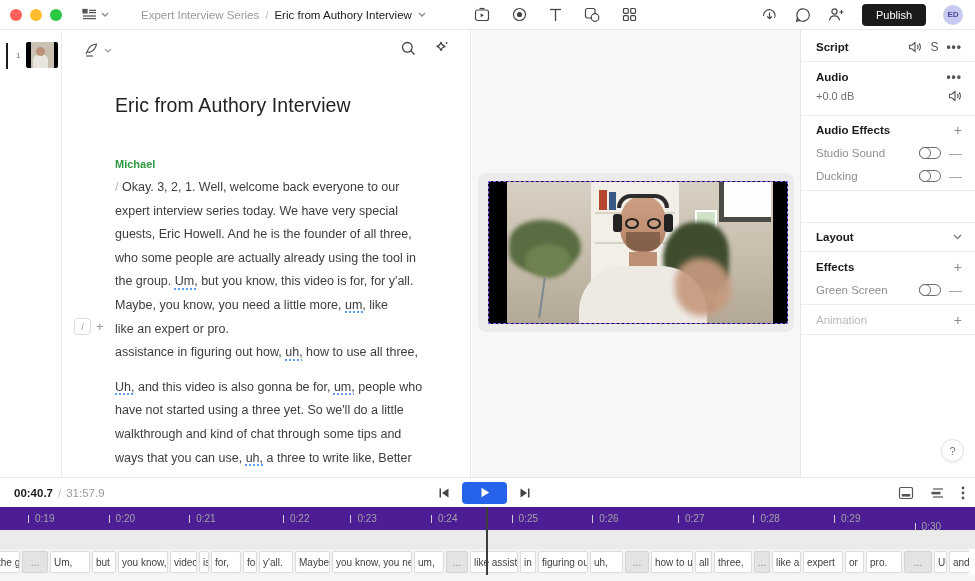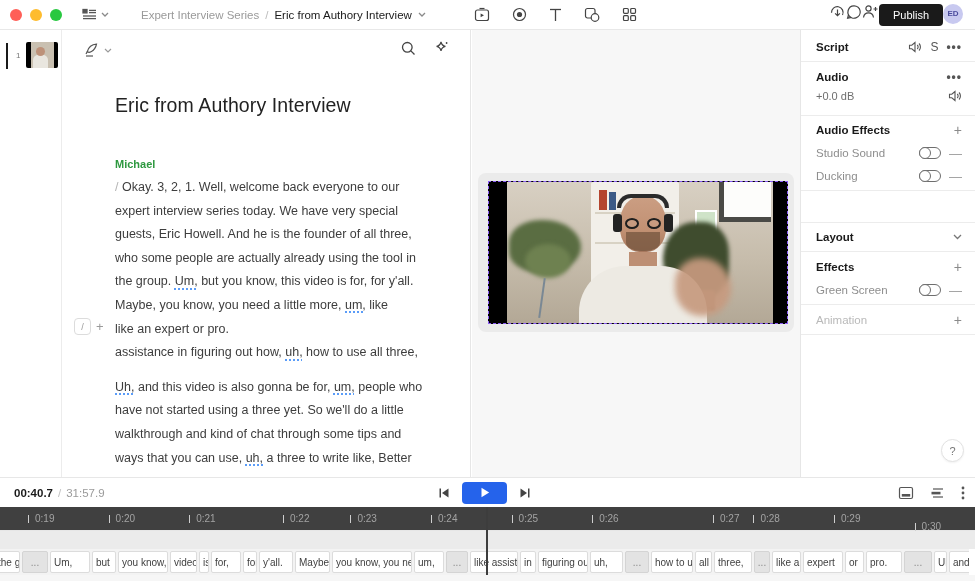--- a/index.html
+++ b/index.html
@@ -10,21 +10,21 @@
   
   .topbar { position:absolute; left:0; top:0; width:975px; height:30px; background:#fff; border-bottom:1px solid #e8e8e8; display:flex; align-items:center; }
   .traffic { display:flex; gap:8px; margin-left:10px; }
   .light { width:12px; height:12px; border-radius:50%; }
   .menu-group { display:flex; align-items:center; gap:4px; margin-left:20px; color:#555; }
   .crumb { display:flex; align-items:center; gap:6px; margin-left:32px; font-size:11.5px; }
   .crumb .proj { color:#9a9a9a; }
   .crumb .sep { color:#bbb; }
   .crumb .doc-name { color:#1a1a1a; font-weight:500; }
   .tool-icons { display:flex; align-items:center; gap:22px; margin-left:48px; color:#444; }
-  .right-tools { margin-left:auto; display:flex; align-items:flex-start; margin-right:12px; color:#444; }
+  .right-tools { margin-left:auto; display:flex; align-items:center; gap:17px; margin-right:12px; color:#444; }
   .publish-btn { background:#1a1a1a; color:#fff; font-size:11px; font-weight:500; border:none; border-radius:4px; padding:5px 14px; cursor:pointer; }
   .avatar { width:20px; height:20px; border-radius:50%; background:#c8c9f0; color:#4a4b9d; font-size:8px; font-weight:700; display:flex; align-items:center; justify-content:center; }
   .icon-btn { display:flex; align-items:center; justify-content:center; cursor:pointer; background:none; border:none; color:#444; }
   svg { display:block; }
 
   
   .rail { position:absolute; left:0; top:30px; width:62px; height:447px; background:#fff; border-right:1px solid #ececec; }
   .scene-item { position:absolute; left:0; top:12px; width:62px; height:28px; }
   .scene-sel { position:absolute; left:6px; top:1px; width:2px; height:26px; background:#1a1a1a; }
   .scene-num { position:absolute; left:16px; top:9px; font-size:8px; color:#777; }
@@ -97,21 +97,21 @@
   .transport { position:absolute; left:0; top:477px; width:975px; height:30px; background:#fff; border-top:1px solid #e7e7e7; display:flex; align-items:center; }
   .timecode { margin-left:14px; font-size:11.5px; display:flex; gap:5px; align-items:center; }
   .tc-cur { font-weight:700; color:#1a1a1a; }
   .tc-sep { color:#c0c0c0; }
   .tc-tot { color:#9a9a9a; }
   .transport-center { position:absolute; left:438px; display:flex; align-items:center; gap:12px; }
   .play-btn { width:45px; height:22px; background:#2563eb; border:none; border-radius:4px; display:flex; align-items:center; justify-content:center; cursor:pointer; }
   .transport-right { position:absolute; right:10px; display:flex; align-items:center; gap:16px; color:#555; }
 
   
-  .ruler { position:absolute; left:0; top:507px; width:975px; height:24px; background:#404040; border-bottom:1px solid #e6e6e6; }
+  .ruler { position:absolute; left:0; top:507px; width:975px; height:24px; background:#4c1d95; border-bottom:1px solid #e6e6e6; }
   .tick { position:absolute; top:6px; font-size:10px; color:#a3a3a3; }
   .tick::before { content:""; position:absolute; left:-7px; top:2px; width:1px; height:8px; background:#cfcfcf; }
   .band { position:absolute; left:0; top:531px; width:975px; height:18px; background:#ebebeb; }
   .wordtrack { position:absolute; left:0; top:549px; width:975px; height:26px; background:#f3f3f3; display:flex; align-items:center; gap:2px; padding-left:0; overflow:hidden; }
   .wordtrack { margin-left:-6px; }
   .word { height:22px; background:#fff; border:1px solid #dcdcdc; border-radius:2px; font-size:10px; color:#3f3f3f; display:flex; align-items:center; padding:0 3px; white-space:nowrap; overflow:hidden; flex:0 0 auto; cursor:pointer; }
   .word.filler { background:#e3e3e3; border-color:#d4d4d4; color:#8a8a8a; justify-content:center; }
   .foot { position:absolute; left:0; top:575px; width:975px; height:6px; background:#f6f6f6; }
   .playhead { position:absolute; top:507px; width:2px; height:68px; background:#3d3d3d; z-index:5; }
 
@@ -466,21 +466,21 @@
 
   <div class="ruler" id="ruler">
       <span class="tick" style="left: 35px;">0:19</span>
       <span class="tick" style="left: 115.6px;">0:20</span>
       <span class="tick" style="left: 196.2px;">0:21</span>
       <span class="tick" style="left: 290px;">0:22</span>
       <span class="tick" style="left: 357.4px;">0:23</span>
       <span class="tick" style="left: 438px;">0:24</span>
       <span class="tick" style="left: 518.6px;">0:25</span>
       <span class="tick" style="left: 599.2px;">0:26</span>
-      <span class="tick" style="left: 720px;">0:27</span>
+      <span class="tick" style="left: 685px;">0:27</span>
       <span class="tick" style="left: 760.4px;">0:28</span>
       <span class="tick" style="left: 841px;">0:29</span>
       <span class="tick" style="left: 921.6px; margin-top: 8px;">0:30</span>
     </div>
   <div class="band"></div>
   <div class="wordtrack" id="wordtrack">
       <div class="word" style="width: 26px;">the gro</div>
       <div class="word filler" style="width: 26px;">...</div>
       <div class="word" style="width: 40px;">Um,</div>
       <div class="word" style="width: 24px;">but</div>

